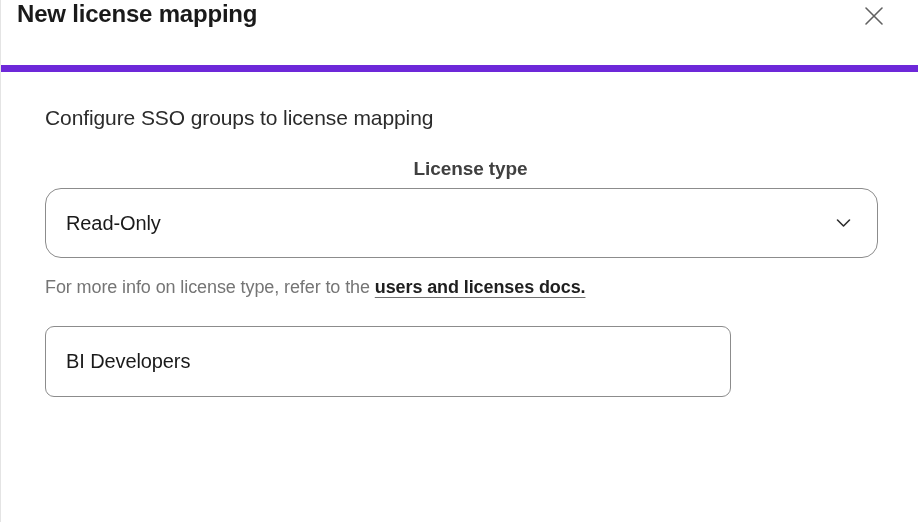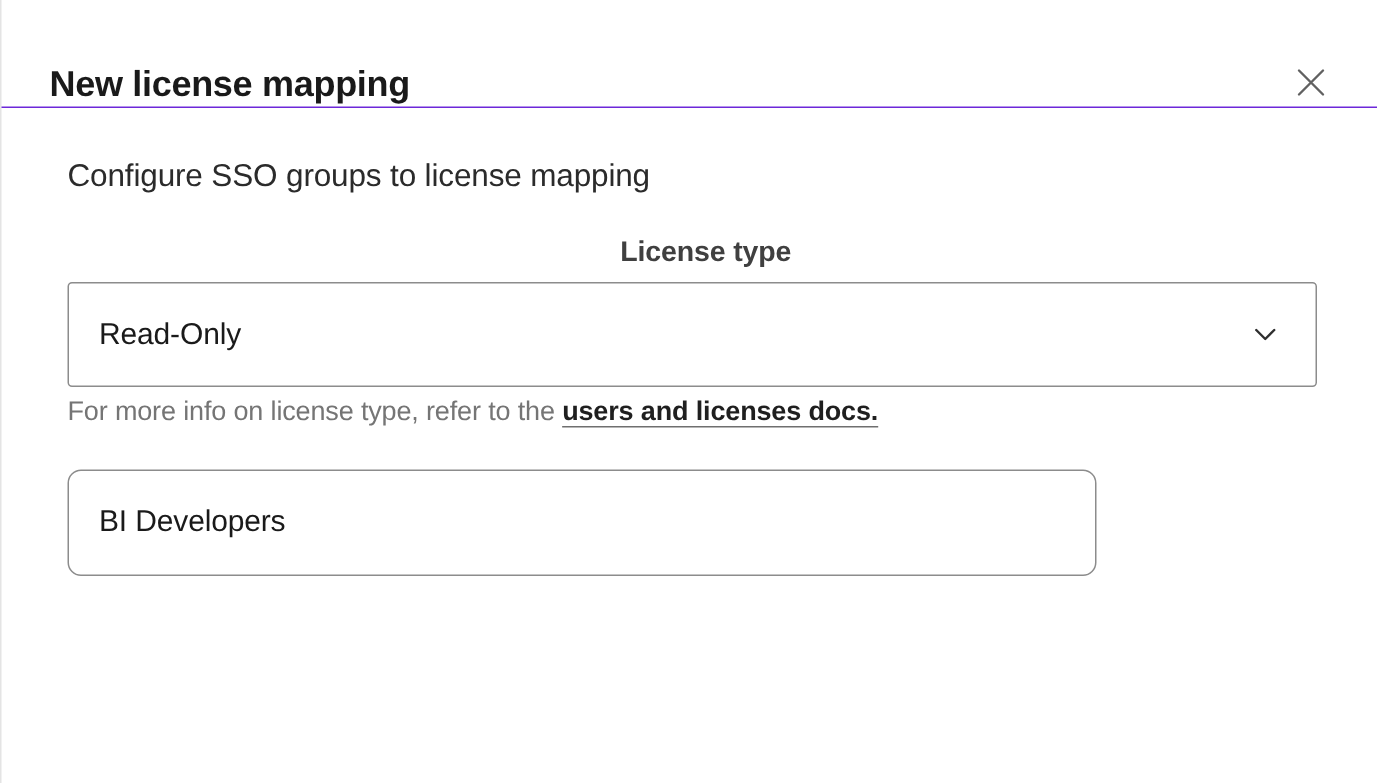--- a/index.html
+++ b/index.html
@@ -14,24 +14,24 @@
     height: 522px;
     background: #ffffff;
     border-left: 1px solid #e4e4e4;
     display: flex;
     flex-direction: column;
   }
   .modal-header {
     height: 72px;
     flex: 0 0 72px;
     display: flex;
-    align-items: flex-end;
+    align-items: flex-start;
     justify-content: space-between;
-    padding: 0 28px 0 32px;
-    border-bottom: 1px solid #6d28d9;
+    padding: 0 28px 0 16px;
+    border-bottom: 7px solid #6d28d9;
   }
   .modal-title {
     font-size: 24px;
     font-weight: 700;
     letter-spacing: -0.2px;
     color: #1a1a1a;
   }
   .close-btn {
     background: none;
     border: none;
@@ -58,35 +58,35 @@
     font-weight: 700;
     color: #404040;
     letter-spacing: -0.1px;
     margin-bottom: 8px;
     text-align: center;
   }
   .select-box {
     width: 833px;
     height: 70px;
     border: 1px solid #8c8c8c;
-    border-radius: 3px;
+    border-radius: 16px;
     background: #ffffff;
     display: flex;
     align-items: center;
     justify-content: space-between;
     padding: 0 26px 0 20px;
     cursor: pointer;
   }
   .select-value {
     font-size: 20px;
     color: #1a1a1a;
     letter-spacing: -0.1px;
   }
   .helper-text {
-    margin-top: 3px;
+    margin-top: 16px;
     font-size: 18px;
     line-height: 26px;
     color: #757575;
     letter-spacing: -0.1px;
   }
   .helper-link {
     color: #1f1f1f;
     font-weight: 700;
     text-decoration: underline;
     text-decoration-color: #6f6f6f;

